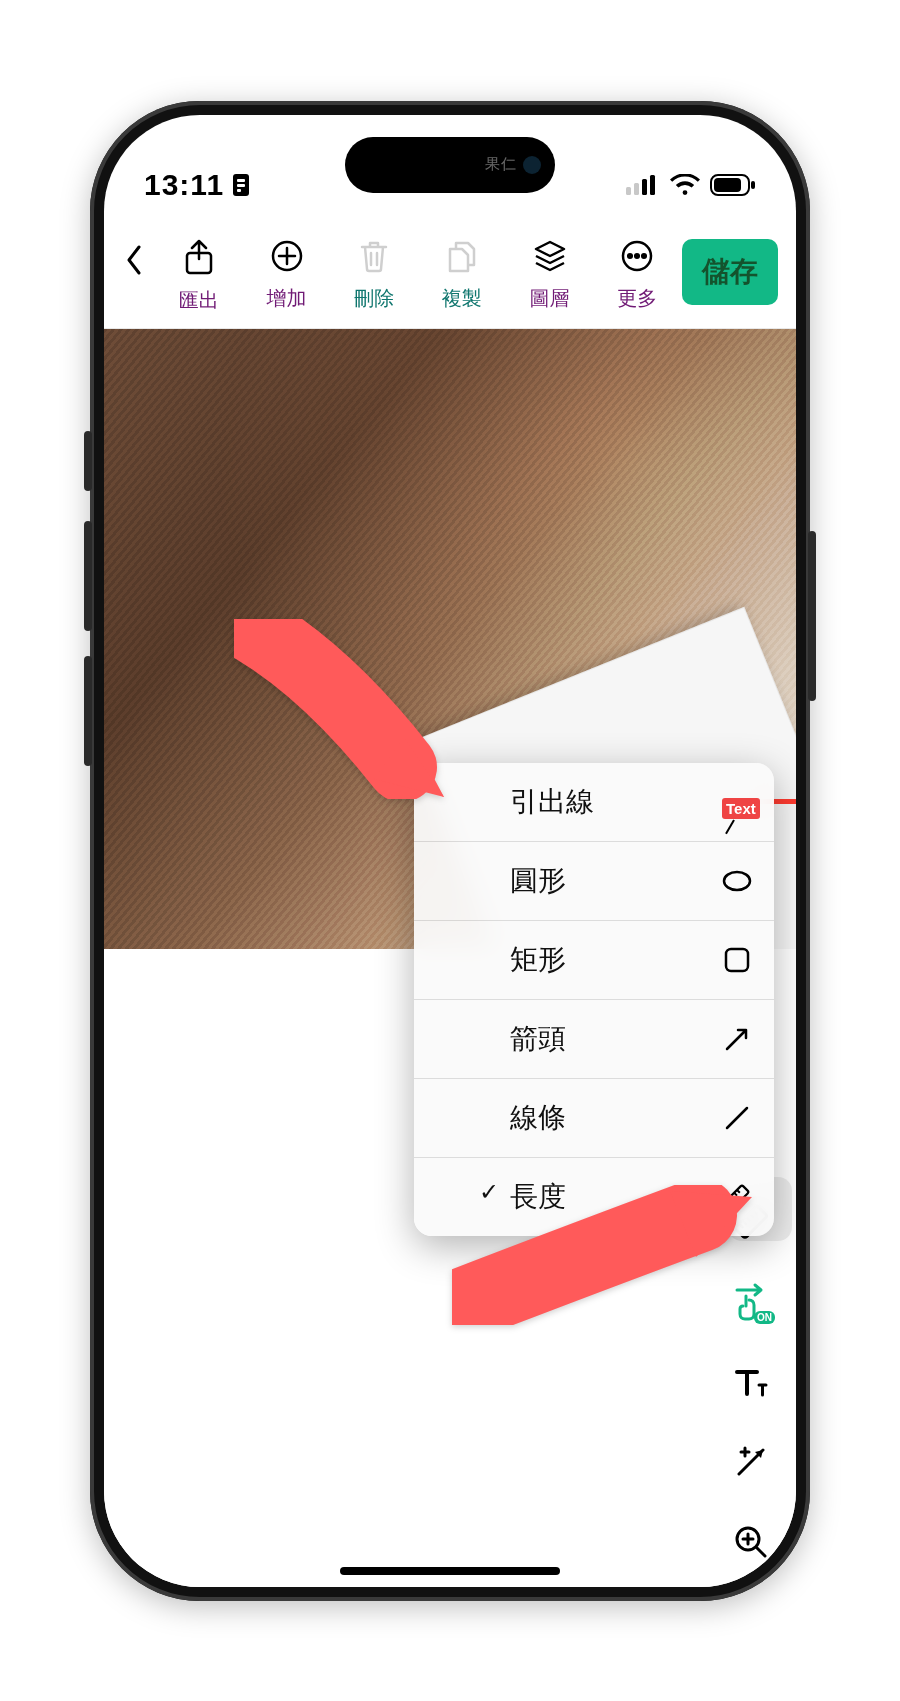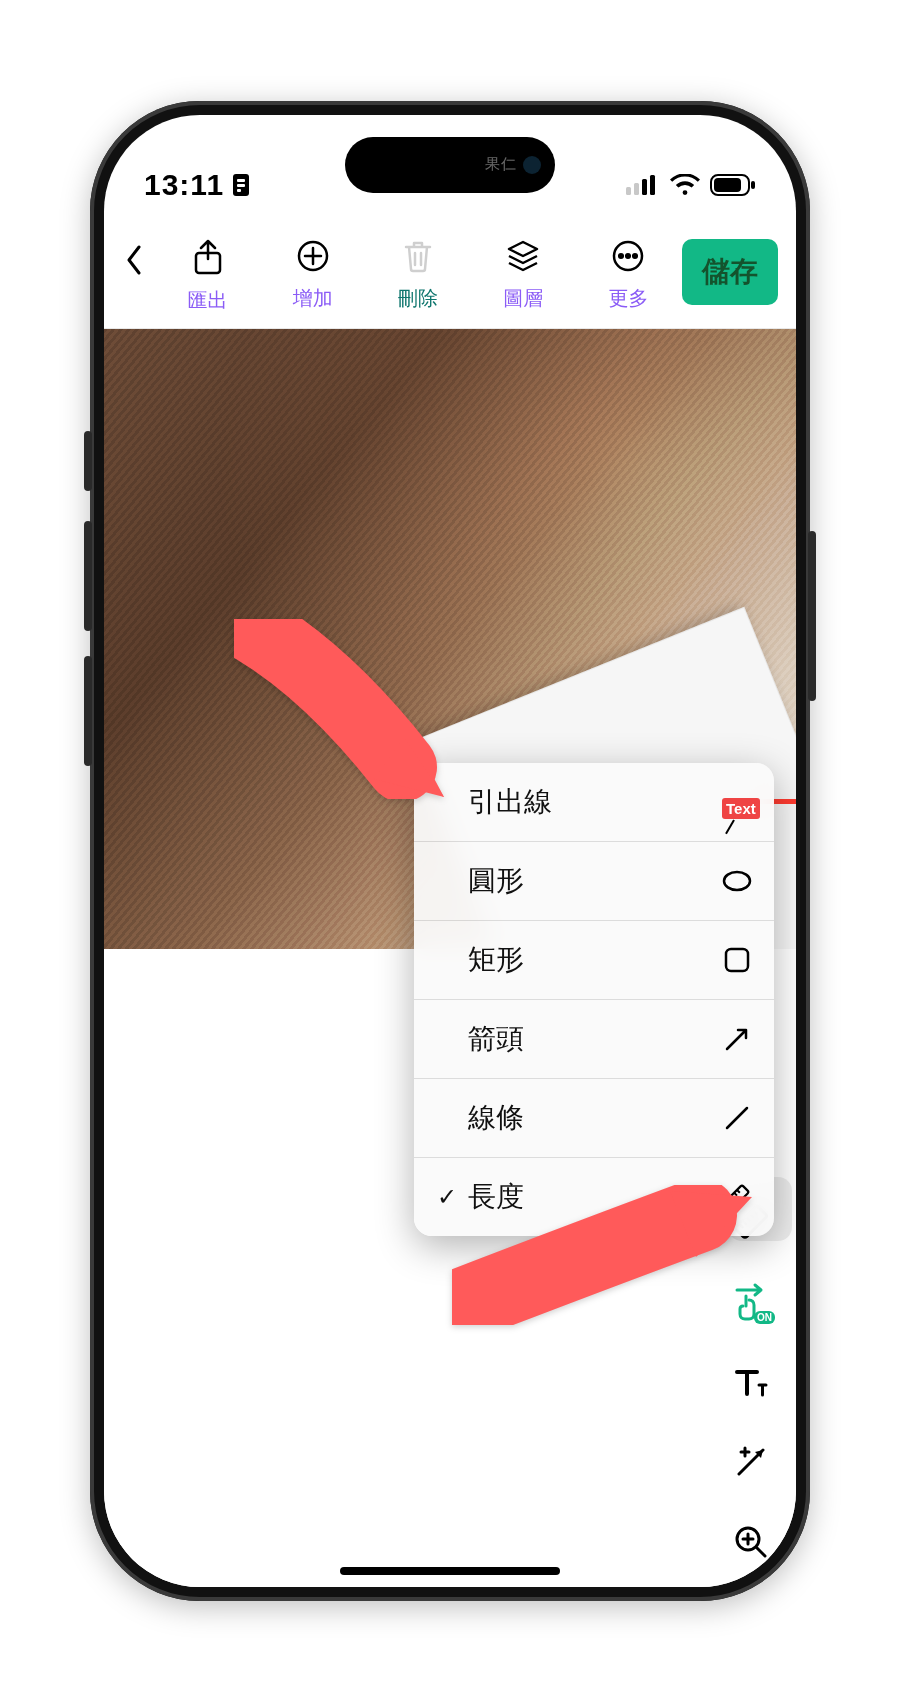--- a/index.html
+++ b/index.html
@@ -44,21 +44,21 @@
   .sim-badge svg { display: block; }
   .status-right { display: flex; align-items: center; gap: 10px; }
   .status-right svg { display: block; }
 
   .toolbar {
     display: flex; align-items: flex-start; padding: 24px 18px 14px 10px; gap: 2px;
     border-bottom: 1px solid #e8e8e8;
   }
   .back-btn { width: 40px; display: flex; align-items: center; justify-content: center; padding-top: 6px;}
   .tb-item { flex: 1; display: flex; flex-direction: column; align-items: center; gap: 8px; }
-  .tb-item .lbl { font-size: 20px; color: #8b5cf6; }
+  .tb-item .lbl { font-size: 20px; color: #701a75; }
   .tb-item.disabled .lbl { color: #0f766e; }
   .tb-item.disabled svg { stroke: #cfcfcf; }
   .save-btn {
     background: #12b886; color: #14532d; font-size: 28px; font-weight: 600;
     padding: 14px 20px; border-radius: 10px; display: flex; align-items: center;
   }
 
   .canvas-area { position: relative; flex: 1; background: #fff; }
   .photo {
     position: absolute; left: 0; top: 0; right: 0; height: 620px;
@@ -88,21 +88,21 @@
     border-radius: 18px; overflow: hidden;
     box-shadow: 0 10px 38px rgba(0,0,0,.30);
     z-index: 30;
   }
   .menu-item {
     display: flex; align-items: center; justify-content: space-between;
     padding: 20px 22px; font-size: 28px; color: #111;
     border-bottom: 1px solid rgba(0,0,0,.12);
   }
   .menu-item:last-child { border-bottom: none; }
-  .menu-item .left { display: flex; align-items: center; gap: 10px; }
+  .menu-item .left { display: flex; gap: 10px; margin-left: 42px; }
   .menu-item .chk { width: 22px; display: inline-flex; justify-content: center; color: #111; font-size: 24px;}
   .menu-item .ico { width: 30px; height: 30px; display: flex; align-items: center; justify-content: center;}
   .menu-item .ico svg { display:block; }
   .text-badge {
     position: relative; font-size: 15px; font-weight: 700; background: #ef4444; color: #fff;
     padding: 2px 4px; border-radius: 3px;
   }
   .text-badge-wrap { position: relative; width: 30px; height: 26px; }
   .text-badge-wrap .stick { position: absolute; left: -4px; bottom: -6px; width: 16px; height: 2px; background:#000; transform: rotate(-60deg); transform-origin: right center;}
 
@@ -218,20 +218,29 @@
 
         <div class="tb-item disabled">
           <span>
             <svg width="30" height="34" viewBox="0 0 30 34" fill="none" stroke="#cfcfcf" stroke-width="2.5" stroke-linecap="round" stroke-linejoin="round">
                 <path d="M3 8h24M11 4h8v4h-8zM6 8l2 22a2 2 0 0 0 2 2h10a2 2 0 0 0 2-2l2-22M12 14v12M18 14v12"></path>
               </svg>
           </span>
           <span class="lbl">刪除</span>
         </div>
 
+        <div class="tb-item disabled">
+          <span>
+            <svg width="30" height="34" viewBox="0 0 30 34" fill="none" stroke="#cfcfcf" stroke-width="2.5" stroke-linejoin="round">
+                <path d="M9 10V4h12l6 6v16h-6"></path>
+                <path d="M3 10h12l6 6v16H3z"></path>
+              </svg>
+          </span>
+          <span class="lbl">複製</span>
+        </div>
 
         <div class="tb-item">
           <span>
             <svg width="34" height="34" viewBox="0 0 34 34" fill="none" stroke="#000" stroke-width="2.5" stroke-linejoin="round">
                 <path d="M17 3 31 10 17 17 3 10z"></path>
                 <path d="M3 17l14 7 14-7M3 24l14 7 14-7"></path>
               </svg>
           </span>
           <span class="lbl">圖層</span>
         </div>

